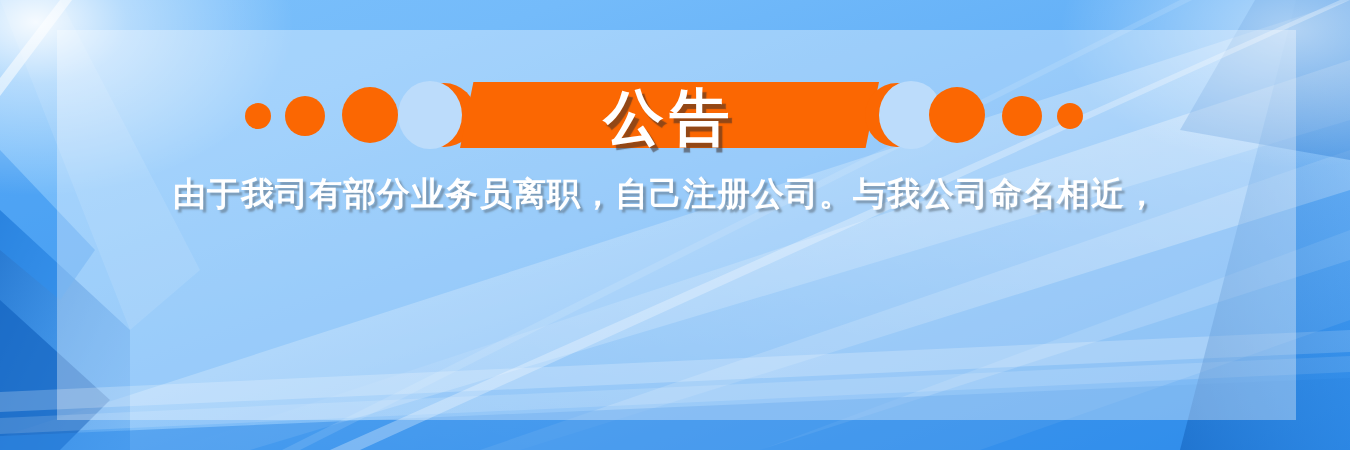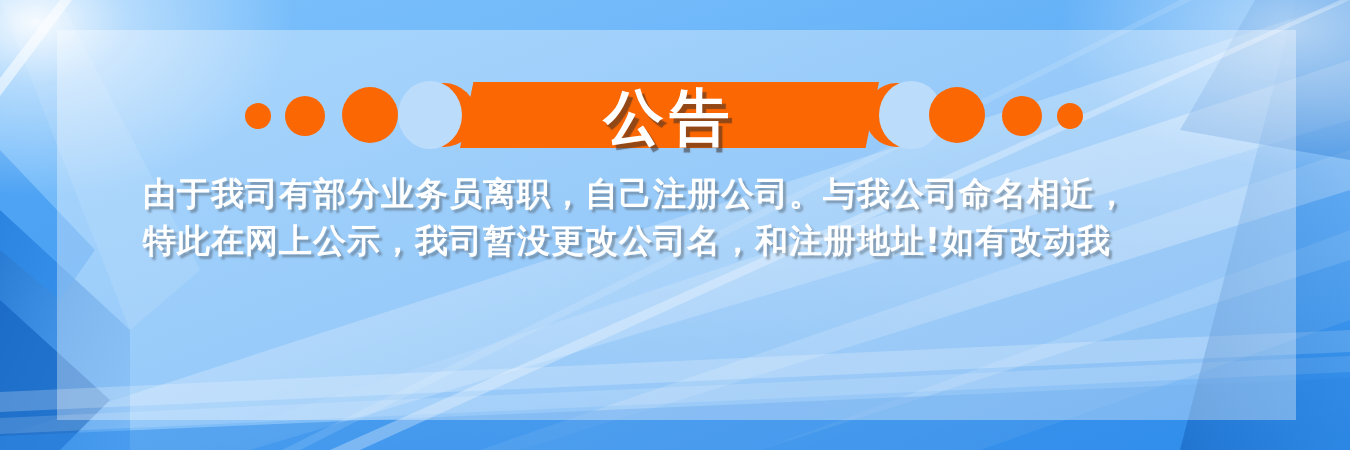--- a/index.html
+++ b/index.html
@@ -69,20 +69,21 @@
   }
 
   
   #body-text{
     position:absolute;left:86px;top:140px;width:1090px;
   }
   .copy-line{
     color:#ffffff;font-size:33px;font-weight:bold;
     line-height:47px;letter-spacing:1px;white-space:nowrap;
     text-shadow:3px 3px 2px rgba(90,105,120,.55);
+    margin-left:30px;
   }
 </style>
 </head>
 <body>
 
 <div id="banner">
 
   <svg class="bgsvg" viewBox="0 0 1350 450" preserveAspectRatio="none">
     <defs>
       <linearGradient id="gA" x1="0" y1="0" x2="1" y2="1">
@@ -146,17 +147,16 @@
       </span>
       <span class="dot e1"></span>
       <span class="dot e2"></span>
       <span class="dot e3"></span>
 
       <div id="title-text">公告</div>
     </div>
 
     <div id="body-text">
       <div class="copy-line">由于我司有部分业务员离职，自己注册公司。与我公司命名相近，</div>
-      <div class="copy-line">特此在网上公示，我司暂没更改公司名，和注册地址!如有改动我</div>
     </div>
 
   </div>
 </div>
 
 </body></html>

